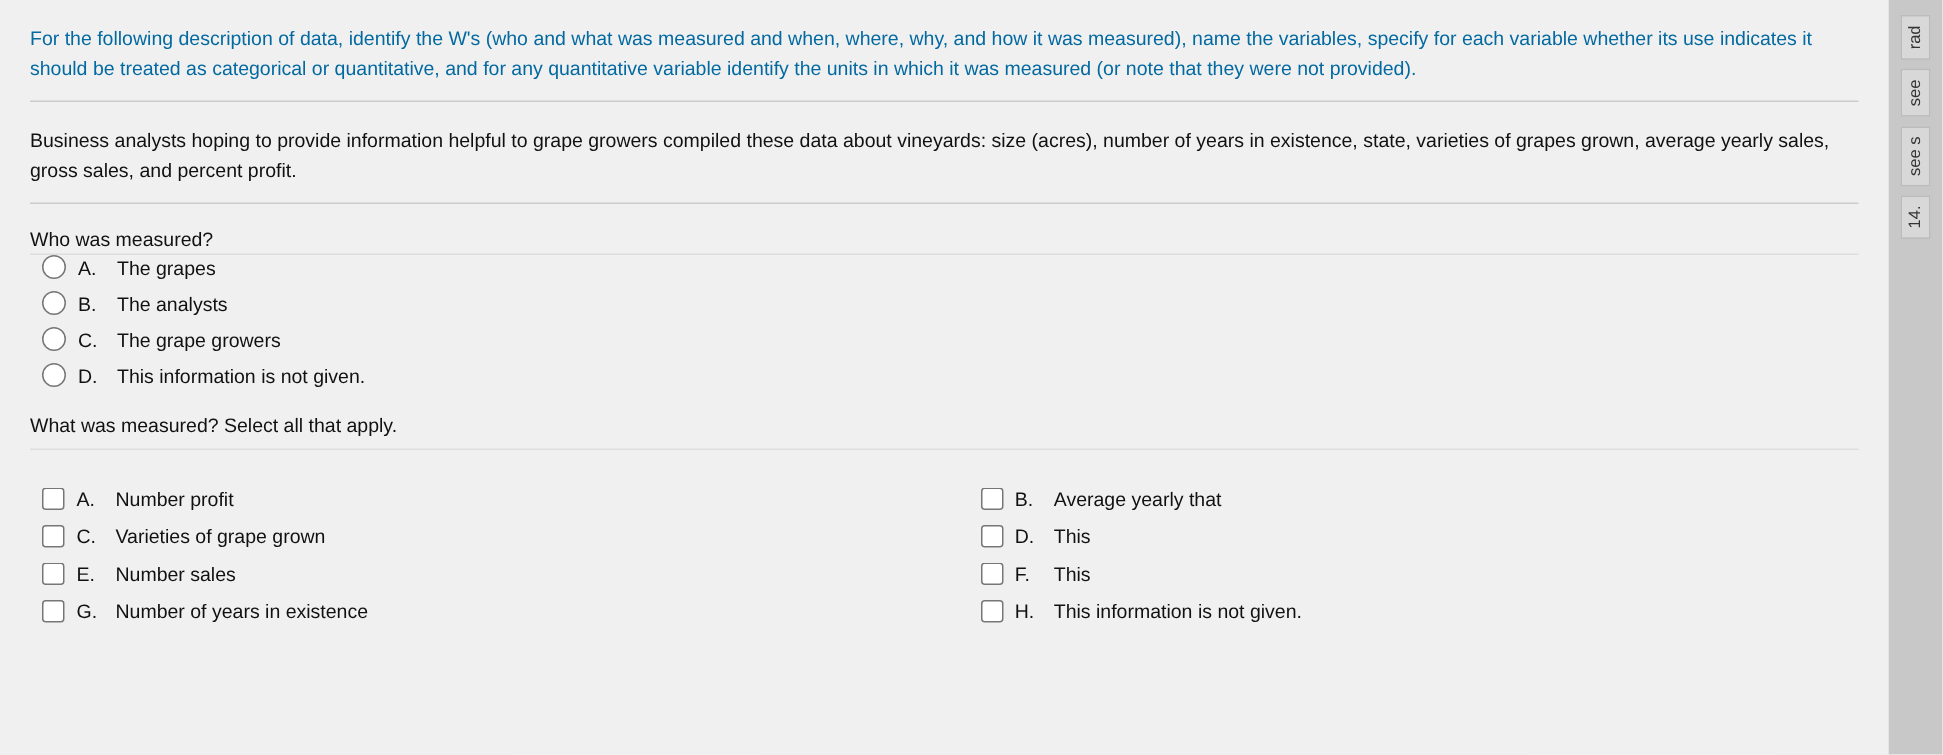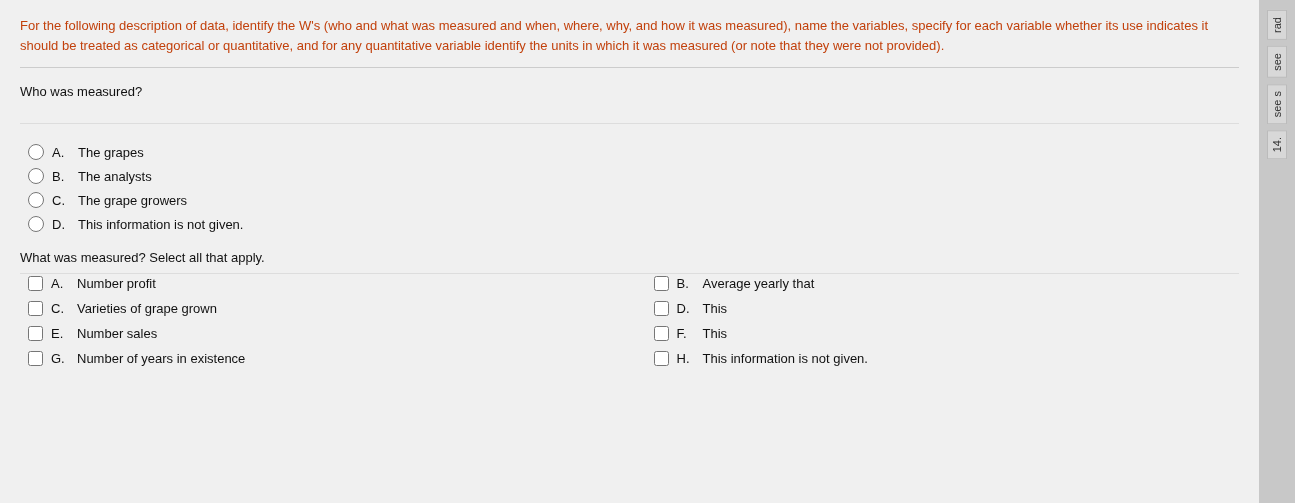--- a/index.html
+++ b/index.html
@@ -31,42 +31,42 @@
       display: flex;
       flex-direction: column;
       align-items: center;
       padding-top: 10px;
       gap: 6px;
     }
 
     .instructions-text {
       font-size: 13px;
       line-height: 1.5;
-      color: #c2410c;
+      color: #0369a1;
       margin-bottom: 16px;
       border-bottom: 1px solid #ccc;
       padding-bottom: 12px;
     }
 
     .context-text {
       font-size: 13px;
       line-height: 1.5;
       color: #111;
       margin-bottom: 16px;
       border-bottom: 1px solid #ccc;
       padding-bottom: 12px;
     }
 
     .question-label {
       font-size: 13px;
       font-weight: normal;
       color: #111;
-      margin-bottom: 20px;
+      margin-bottom: 0;
       border-bottom: 1px solid #ddd;
-      padding-bottom: 24px;
+      padding-bottom: 2px;
     }
 
     .radio-options {
       display: flex;
       flex-direction: column;
       gap: 8px;
       margin-bottom: 18px;
       margin-left: 8px;
     }
 
@@ -87,21 +87,21 @@
     }
 
     .option-letter {
       font-weight: normal;
       min-width: 18px;
     }
 
     .what-measured-label {
       font-size: 13px;
       color: #111;
-      margin-bottom: 2px;
+      margin-bottom: 25px;
       border-bottom: 1px solid #ddd;
       padding-bottom: 8px;
     }
 
     .checkbox-grid {
       display: grid;
       grid-template-columns: 1fr 1fr;
       gap: 10px 40px;
       margin-left: 8px;
     }
@@ -134,20 +134,21 @@
       white-space: nowrap;
     }
   </style>
 </head>
 <body>
 
 <div class="main-content">
 
   <p class="instructions-text">For the following description of data, identify the W's (who and what was measured and when, where, why, and how it was measured), name the variables, specify for each variable whether its use indicates it should be treated as categorical or quantitative, and for any quantitative variable identify the units in which it was measured (or note that they were not provided).</p>
 
+  <p class="context-text">Business analysts hoping to provide information helpful to grape growers compiled these data about vineyards: size (acres), number of years in existence, state, varieties of grapes grown, average yearly sales, gross sales, and percent profit.</p>
 
   <div class="question1-section">
     <p class="question-label">Who was measured?</p>
     <div class="radio-options">
       <label class="radio-option">
         <input type="radio" name="q1" style="">
         <span class="option-letter">A.</span>
         <span>The grapes</span>
       </label>
       <label class="radio-option">

